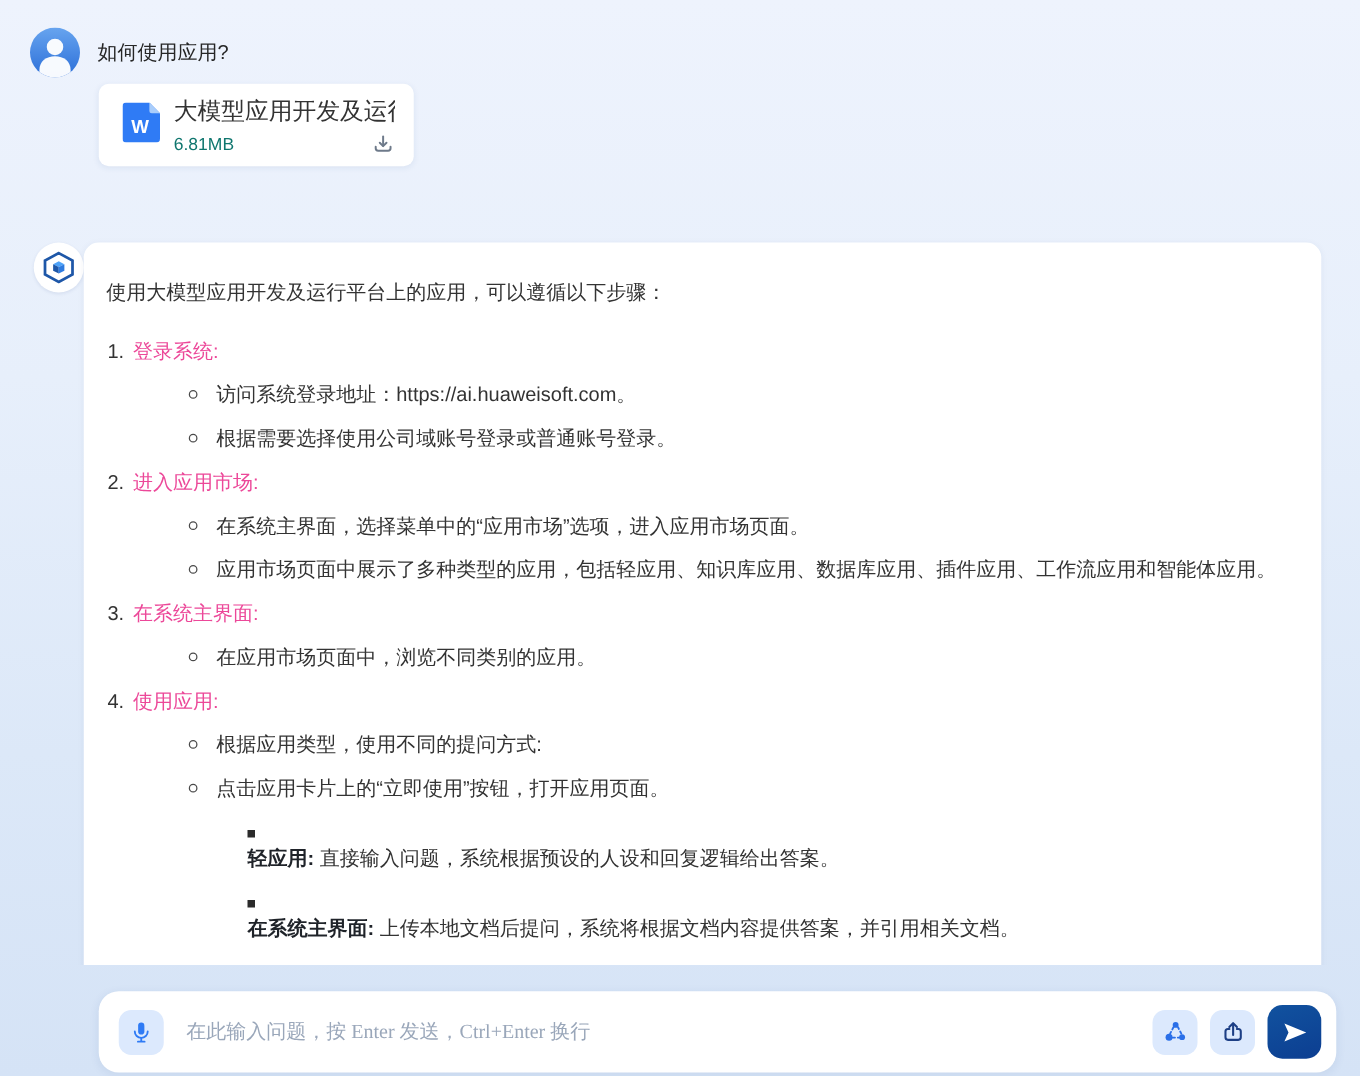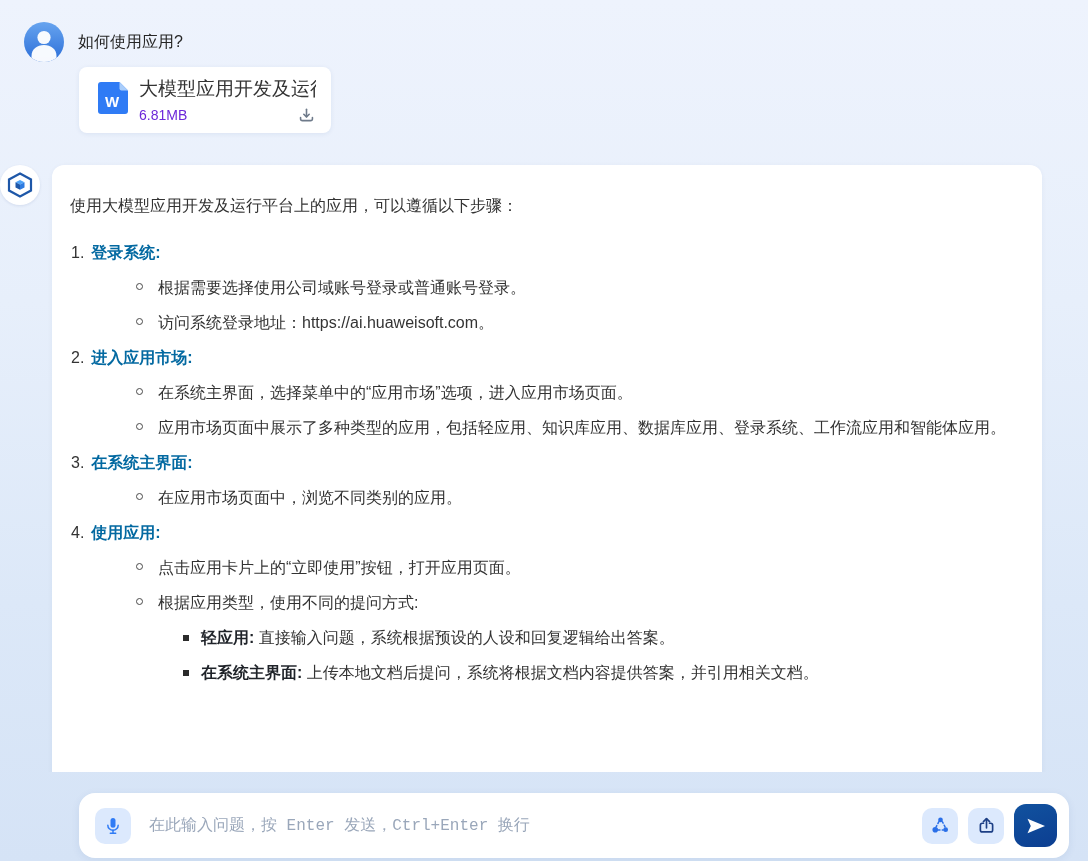--- a/index.html
+++ b/index.html
@@ -16,50 +16,50 @@
   .user-row { display:flex; align-items:center; gap:14px; padding:22px 0 0 24px; }
   .avatar { width:40px; height:40px; border-radius:50%; flex:0 0 auto; }
   .user-text { font-size:16px; color:#262626; }
 
   .file-card { margin:5px 0 0 79px; width:252px; height:66px; background:#fff; border-radius:8px;
                box-shadow:0 1px 5px rgba(31,61,124,.08); display:flex; align-items:center;
                padding:0 15px 0 19px; cursor:pointer; }
   .file-meta { margin-left:11px; flex:1; min-width:0; }
   .file-name { font-size:19px; color:#333; margin-bottom:4px; white-space:nowrap; overflow:hidden; }
   .file-bottom { display:flex; align-items:center; justify-content:space-between; }
-  .file-size { font-size:14px; color:#6d28d9; }
-
-  
-  .ai-row { display:flex; align-items:flex-start; gap:12px; margin-top:32px; }
+  .file-size { font-size:14px; color:#0f766e; }
+
+  
+  .ai-row { display:flex; align-items:flex-start; margin-top:61px; padding-left:27px; }
   .ai-avatar { background:#fff; box-shadow:0 1px 3px rgba(20,50,120,.10);
                display:flex; align-items:center; justify-content:center; }
   .bubble { width:990px; height:640px; background:#fff; border-radius:12px;
             padding:23px 24px 0 18px; font-size:16px; color:#333; line-height:35px;
             box-shadow:0 1px 5px rgba(31,61,124,.05); overflow:hidden; }
   .steps { margin-top:12px; }
   .line { display:flex; align-items:flex-start; }
   .step-title { margin-left:1px; }
   .num { margin-right:7px; }
-  .ttl { font-weight:bold; color:#0369a1; }
+  .ttl { font-weight:normal; color:#ec4899; }
   .bullet { margin-left:66px; }
   .ring { width:7px; height:7px; border:1.5px solid #4a4a4a; border-radius:50%;
           flex:0 0 auto; margin:13px 15px 0 0; }
-  .bullet2 { margin-left:113px; }
+  .bullet2 { margin-left:113px;flex-direction:column; }
   .sq { width:6px; height:6px; background:#2b2b2b; flex:0 0 auto; margin:15px 12px 0 0; }
   .btxt { flex:1; }
   .btxt b { color:#1f2329; }
 
   
   .input-bar { position:absolute; left:79px; top:793px; width:990px; height:65px; background:#fff;
                border-radius:16px; box-shadow:0 2px 8px rgba(31,61,124,.08);
                display:flex; align-items:center; padding:0 12px 0 16px; }
   .icon-btn { width:36px; height:36px; border:none; border-radius:10px; background:#dce9fd;
               display:flex; align-items:center; justify-content:center; cursor:pointer; flex:0 0 auto; }
   .msg-input { flex:1; border:none; outline:none; background:transparent; font-size:16px;
-               color:#ec4899; margin:0 14px 0 18px; font-family:Liberation Mono, monospace; }
+               color:#ec4899; margin:0 14px 0 18px; font-family:Liberation Serif, serif; }
   .msg-input::placeholder { color:#9aa7ba; }
   .right-btns { display:flex; align-items:center; gap:10px; }
   .send-btn { width:43px; height:43px; border:none; border-radius:12px; cursor:pointer;
               background:linear-gradient(160deg,#11529f 0%,#0c3e91 100%);
               display:flex; align-items:center; justify-content:center; flex:0 0 auto; }
 </style>
 </head>
 <body>
 
 <div class="page">
@@ -128,40 +128,40 @@
 
         <div class="steps">
 
           <div>
             <div class="line step-title">
               <span class="num">1.</span>
               <span class="ttl">登录系统:</span>
             </div>
             <div class="line bullet">
               <span class="ring"></span>
+              <span class="btxt">访问系统登录地址：https://ai.huaweisoft.com。</span>
+            </div>
+            <div class="line bullet">
+              <span class="ring"></span>
               <span class="btxt">根据需要选择使用公司域账号登录或普通账号登录。</span>
-            </div>
-            <div class="line bullet">
-              <span class="ring"></span>
-              <span class="btxt">访问系统登录地址：https://ai.huaweisoft.com。</span>
             </div>
           </div>
 
           <div>
             <div class="line step-title">
               <span class="num">2.</span>
               <span class="ttl">进入应用市场:</span>
             </div>
             <div class="line bullet">
               <span class="ring"></span>
               <span class="btxt">在系统主界面，选择菜单中的“应用市场”选项，进入应用市场页面。</span>
             </div>
             <div class="line bullet">
               <span class="ring"></span>
-              <span class="btxt">应用市场页面中展示了多种类型的应用，包括轻应用、知识库应用、数据库应用、登录系统、工作流应用和智能体应用。</span>
+              <span class="btxt">应用市场页面中展示了多种类型的应用，包括轻应用、知识库应用、数据库应用、插件应用、工作流应用和智能体应用。</span>
             </div>
           </div>
 
           <div>
             <div class="line step-title">
               <span class="num">3.</span>
               <span class="ttl">在系统主界面:</span>
             </div>
             <div class="line bullet">
               <span class="ring"></span>
@@ -169,25 +169,25 @@
             </div>
           </div>
 
           <div>
             <div class="line step-title">
               <span class="num">4.</span>
               <span class="ttl">使用应用:</span>
             </div>
             <div class="line bullet">
               <span class="ring"></span>
+              <span class="btxt">根据应用类型，使用不同的提问方式:</span>
+            </div>
+            <div class="line bullet">
+              <span class="ring"></span>
               <span class="btxt">点击应用卡片上的“立即使用”按钮，打开应用页面。</span>
-            </div>
-            <div class="line bullet">
-              <span class="ring"></span>
-              <span class="btxt">根据应用类型，使用不同的提问方式:</span>
             </div>
             <div class="line bullet2">
               <span class="sq"></span>
               <span class="btxt"><b>轻应用: </b><span>直接输入问题，系统根据预设的人设和回复逻辑给出答案。</span></span>
             </div>
             <div class="line bullet2">
               <span class="sq"></span>
               <span class="btxt"><b>在系统主界面: </b><span>上传本地文档后提问，系统将根据文档内容提供答案，并引用相关文档。</span></span>
             </div>
           </div>

